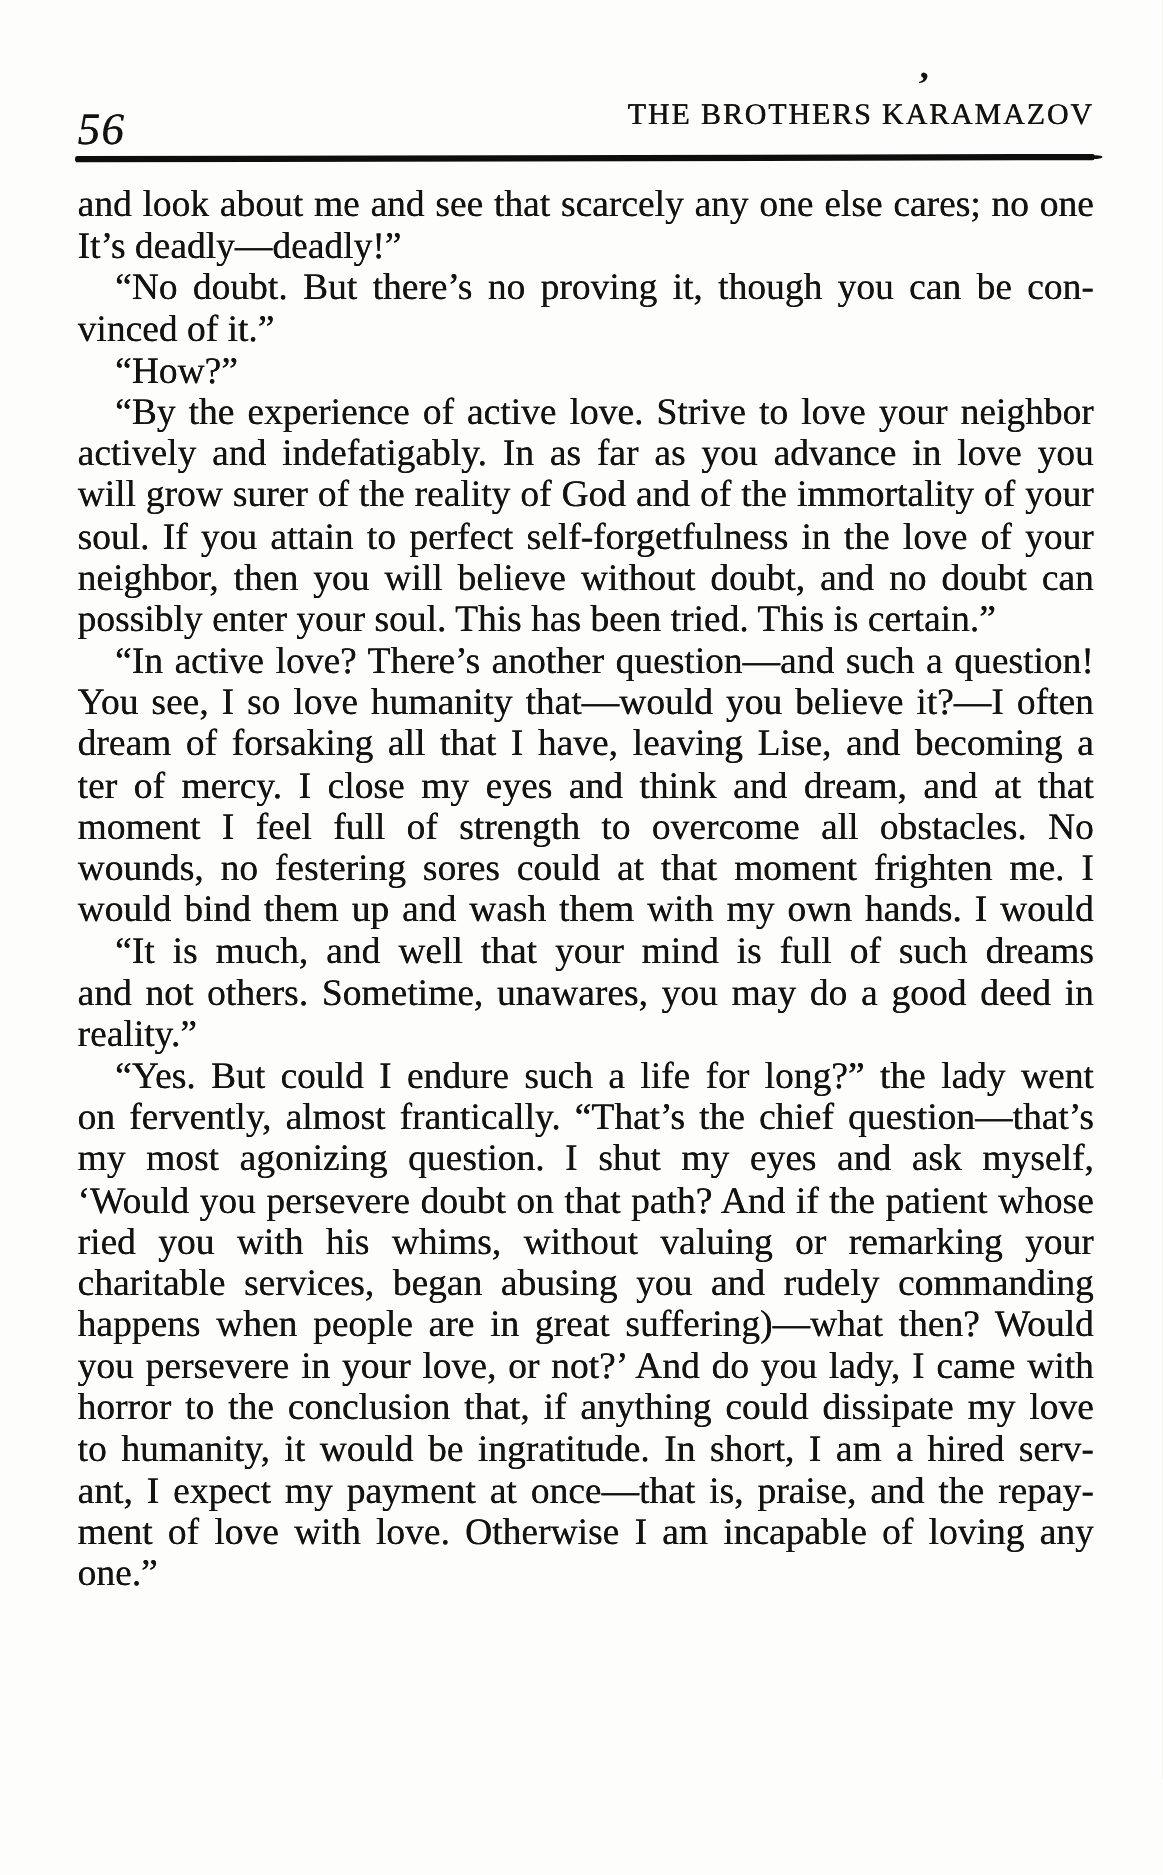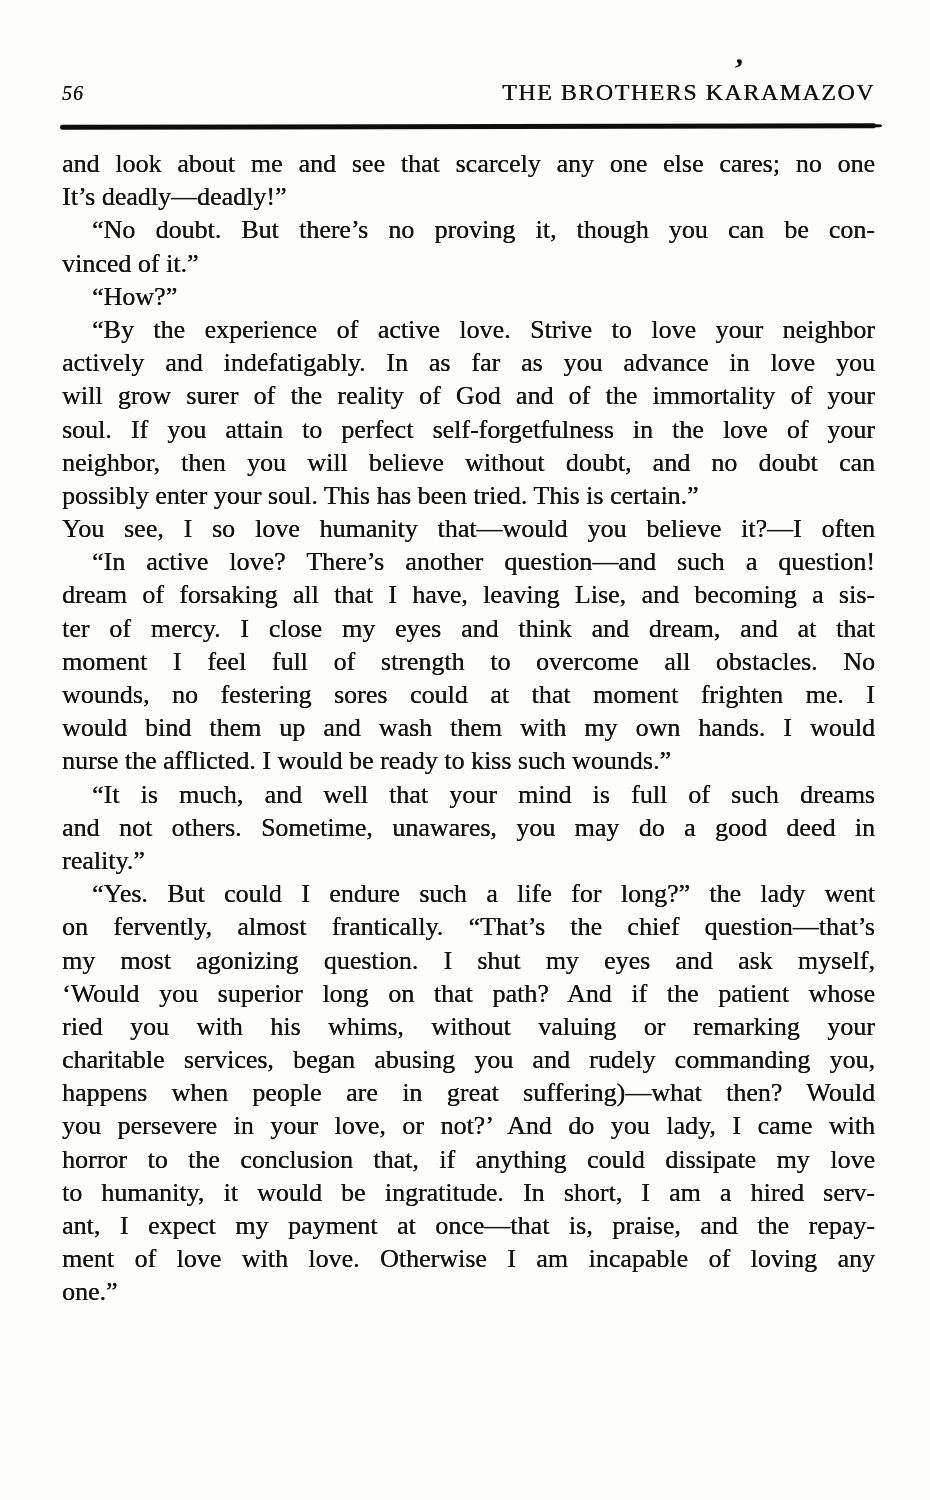--- a/index.html
+++ b/index.html
@@ -14,21 +14,21 @@
     margin: 0 auto;
     background: #fdfdfb;
     color: #131313;
     font-family: "Liberation Serif", "DejaVu Serif", serif;
     overflow: hidden;
   }
   .page-number {
     position: absolute;
     left: 62px;
     top: 82px;
-    font-size: 20px;
+    font-size: 36px;
     font-style: italic;
     letter-spacing: 1px;
     text-shadow: 0.3px 0 0 currentColor;
   }
   .running-title {
     position: absolute;
     left: 62px;
     top: 79px;
     width: 813px;
     text-align: right;
@@ -66,21 +66,21 @@
     border-radius: 50%;
   }
   .body-text {
     position: absolute;
     left: 62px;
     top: 147px;
     width: 813px;
   }
   .para { margin: 0; }
   .line {
-    font-size: 26px;
+    font-size: 30px;
     line-height: 33.2px;
     height: 33.2px;
     overflow: hidden;
     text-align: justify;
     text-align-last: justify;
     text-shadow: 0.25px 0 0 currentColor;
   }
   .line.last {
     text-align-last: left;
   }
@@ -110,39 +110,38 @@
       </div>
       <div class="para">
         <div class="line indent">“By the experience of active love.  Strive to love your neighbor</div>
         <div class="line">actively and indefatigably.  In as far as you advance in love you</div>
         <div class="line">will grow surer of the reality of God and of the immortality of your</div>
         <div class="line">soul.  If you attain to perfect self-forgetfulness in the love of your</div>
         <div class="line">neighbor, then you will believe without doubt, and no doubt can</div>
         <div class="line last">possibly enter your soul.  This has been tried.  This is certain.”</div>
       </div>
       <div class="para">
+        <div class="line indent">“In active love?  There’s another question—and such a question!</div>
         <div class="line">You see, I so love humanity that—would you believe it?—I often</div>
-        <div class="line indent">“In active love?  There’s another question—and such a question!</div>
         <div class="line">dream of forsaking all that I have, leaving Lise, and becoming a sis-</div>
         <div class="line">ter of mercy.  I close my eyes and think and dream, and at that</div>
         <div class="line">moment I feel full of strength to overcome all obstacles.  No</div>
         <div class="line">wounds, no festering sores could at that moment frighten me.  I</div>
         <div class="line">would bind them up and wash them with my own hands.  I would</div>
-        <div class="line last">nurse the afflicted.  I would be ready to kiss such wounds.”</div>
       </div>
       <div class="para">
         <div class="line indent">“It is much, and well that your mind is full of such dreams</div>
         <div class="line">and not others.  Sometime, unawares, you may do a good deed in</div>
         <div class="line last">reality.”</div>
       </div>
       <div class="para">
         <div class="line indent">“Yes.  But could I endure such a life for long?” the lady went</div>
         <div class="line">on fervently, almost frantically.  “That’s the chief question—that’s</div>
         <div class="line">my most agonizing question.  I shut my eyes and ask myself,</div>
-        <div class="line">‘Would you superior long on that path?  And if the patient whose</div>
+        <div class="line">‘Would you persevere doubt on that path?  And if the patient whose</div>
         <div class="line">ried you with his whims, without valuing or remarking your</div>
         <div class="line">charitable services, began abusing you and rudely commanding you,</div>
         <div class="line">happens when people are in great suffering)—what then?  Would</div>
         <div class="line">you persevere in your love, or not?’  And do you lady, I came with</div>
         <div class="line">horror to the conclusion that, if anything could dissipate my love</div>
         <div class="line">to humanity, it would be ingratitude.  In short, I am a hired serv-</div>
         <div class="line">ant, I expect my payment at once—that is, praise, and the repay-</div>
         <div class="line">ment of love with love.  Otherwise I am incapable of loving any</div>
         <div class="line last">one.”</div>
       </div>

